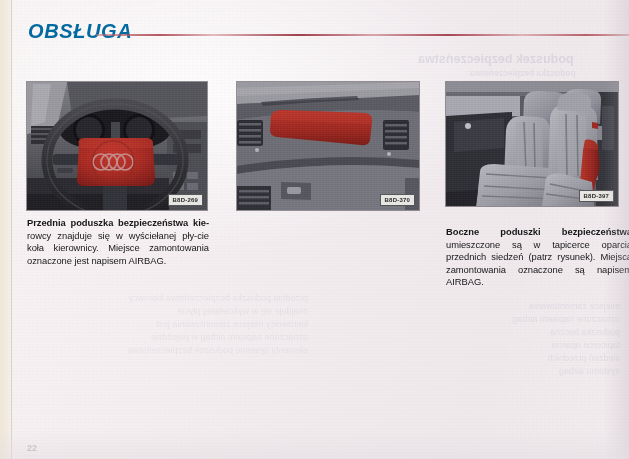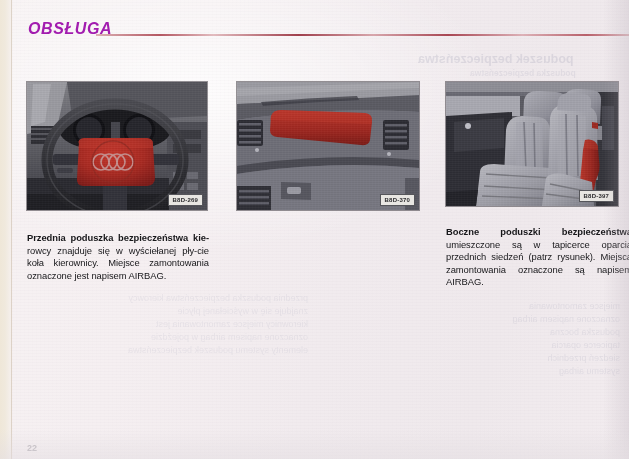--- a/index.html
+++ b/index.html
@@ -58,23 +58,23 @@
     background: linear-gradient(0deg, rgba(228,222,226,0.55), rgba(228,222,226,0) 100%);
   }
 
   
   .header {
     position: absolute;
     left: 28px;
     top: 20px;
     font-style: italic;
     font-weight: bold;
-    font-size: 16px;
+    font-size: 20px;
     letter-spacing: 0.6px;
-    color: #a21caf;
+    color: #0369a1;
     white-space: nowrap;
   }
   .header-rule {
     position: absolute;
     left: 96px;
     top: 34px;
     right: 0;
     height: 2px;
     background: linear-gradient(90deg,
         rgba(196,120,126,0.55) 0%,
@@ -148,21 +148,21 @@
   
   .caption {
     position: absolute;
     font-size: 9.4px;
     line-height: 12.6px;
     color: #17171a;
     text-align: justify;
     letter-spacing: -0.05px;
   }
   .caption b { font-weight: bold; }
-  #cap-1 { left: 27px; top: 232px; width: 182px; }
+  #cap-1 { left: 27px; top: 217px; width: 182px; }
   #cap-2 { left: 237px; top: 226px; width: 184px; }
   #cap-3 { left: 446px; top: 226px; width: 186px; }
 
   
   .page-number {
     position: absolute;
     left: 27px;
     bottom: 6px;
     font-size: 9px;
     font-weight: bold;

